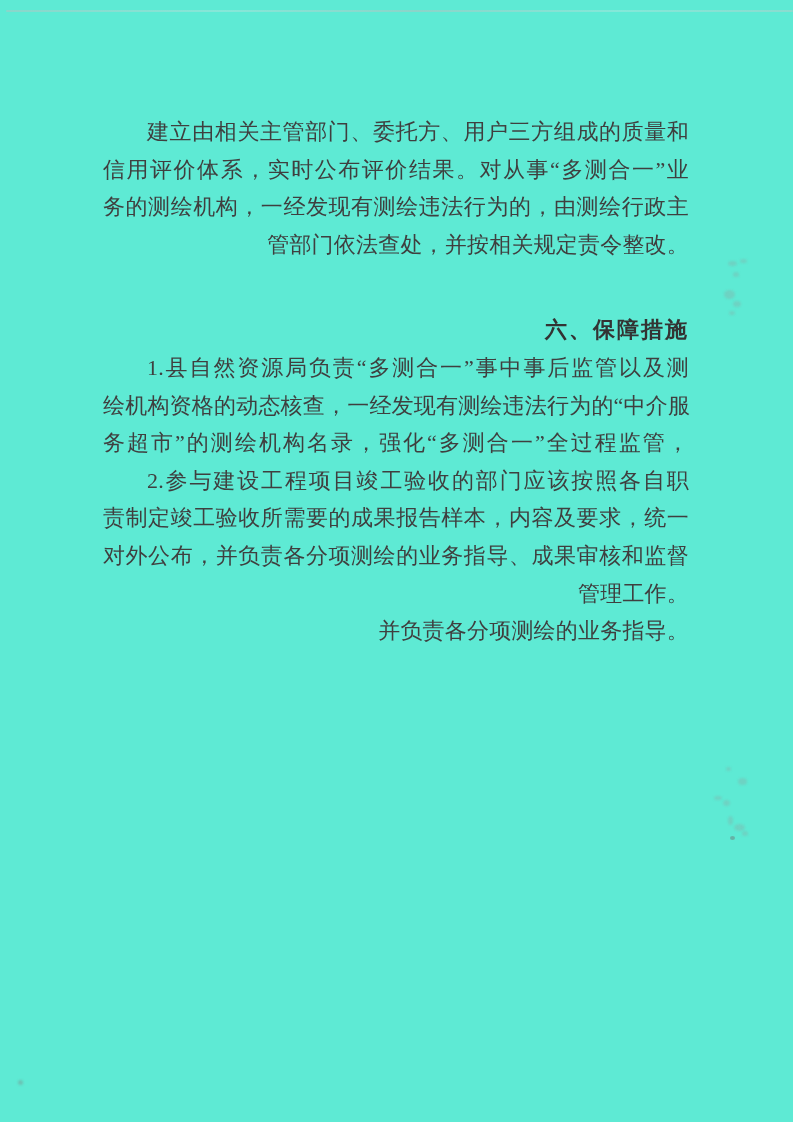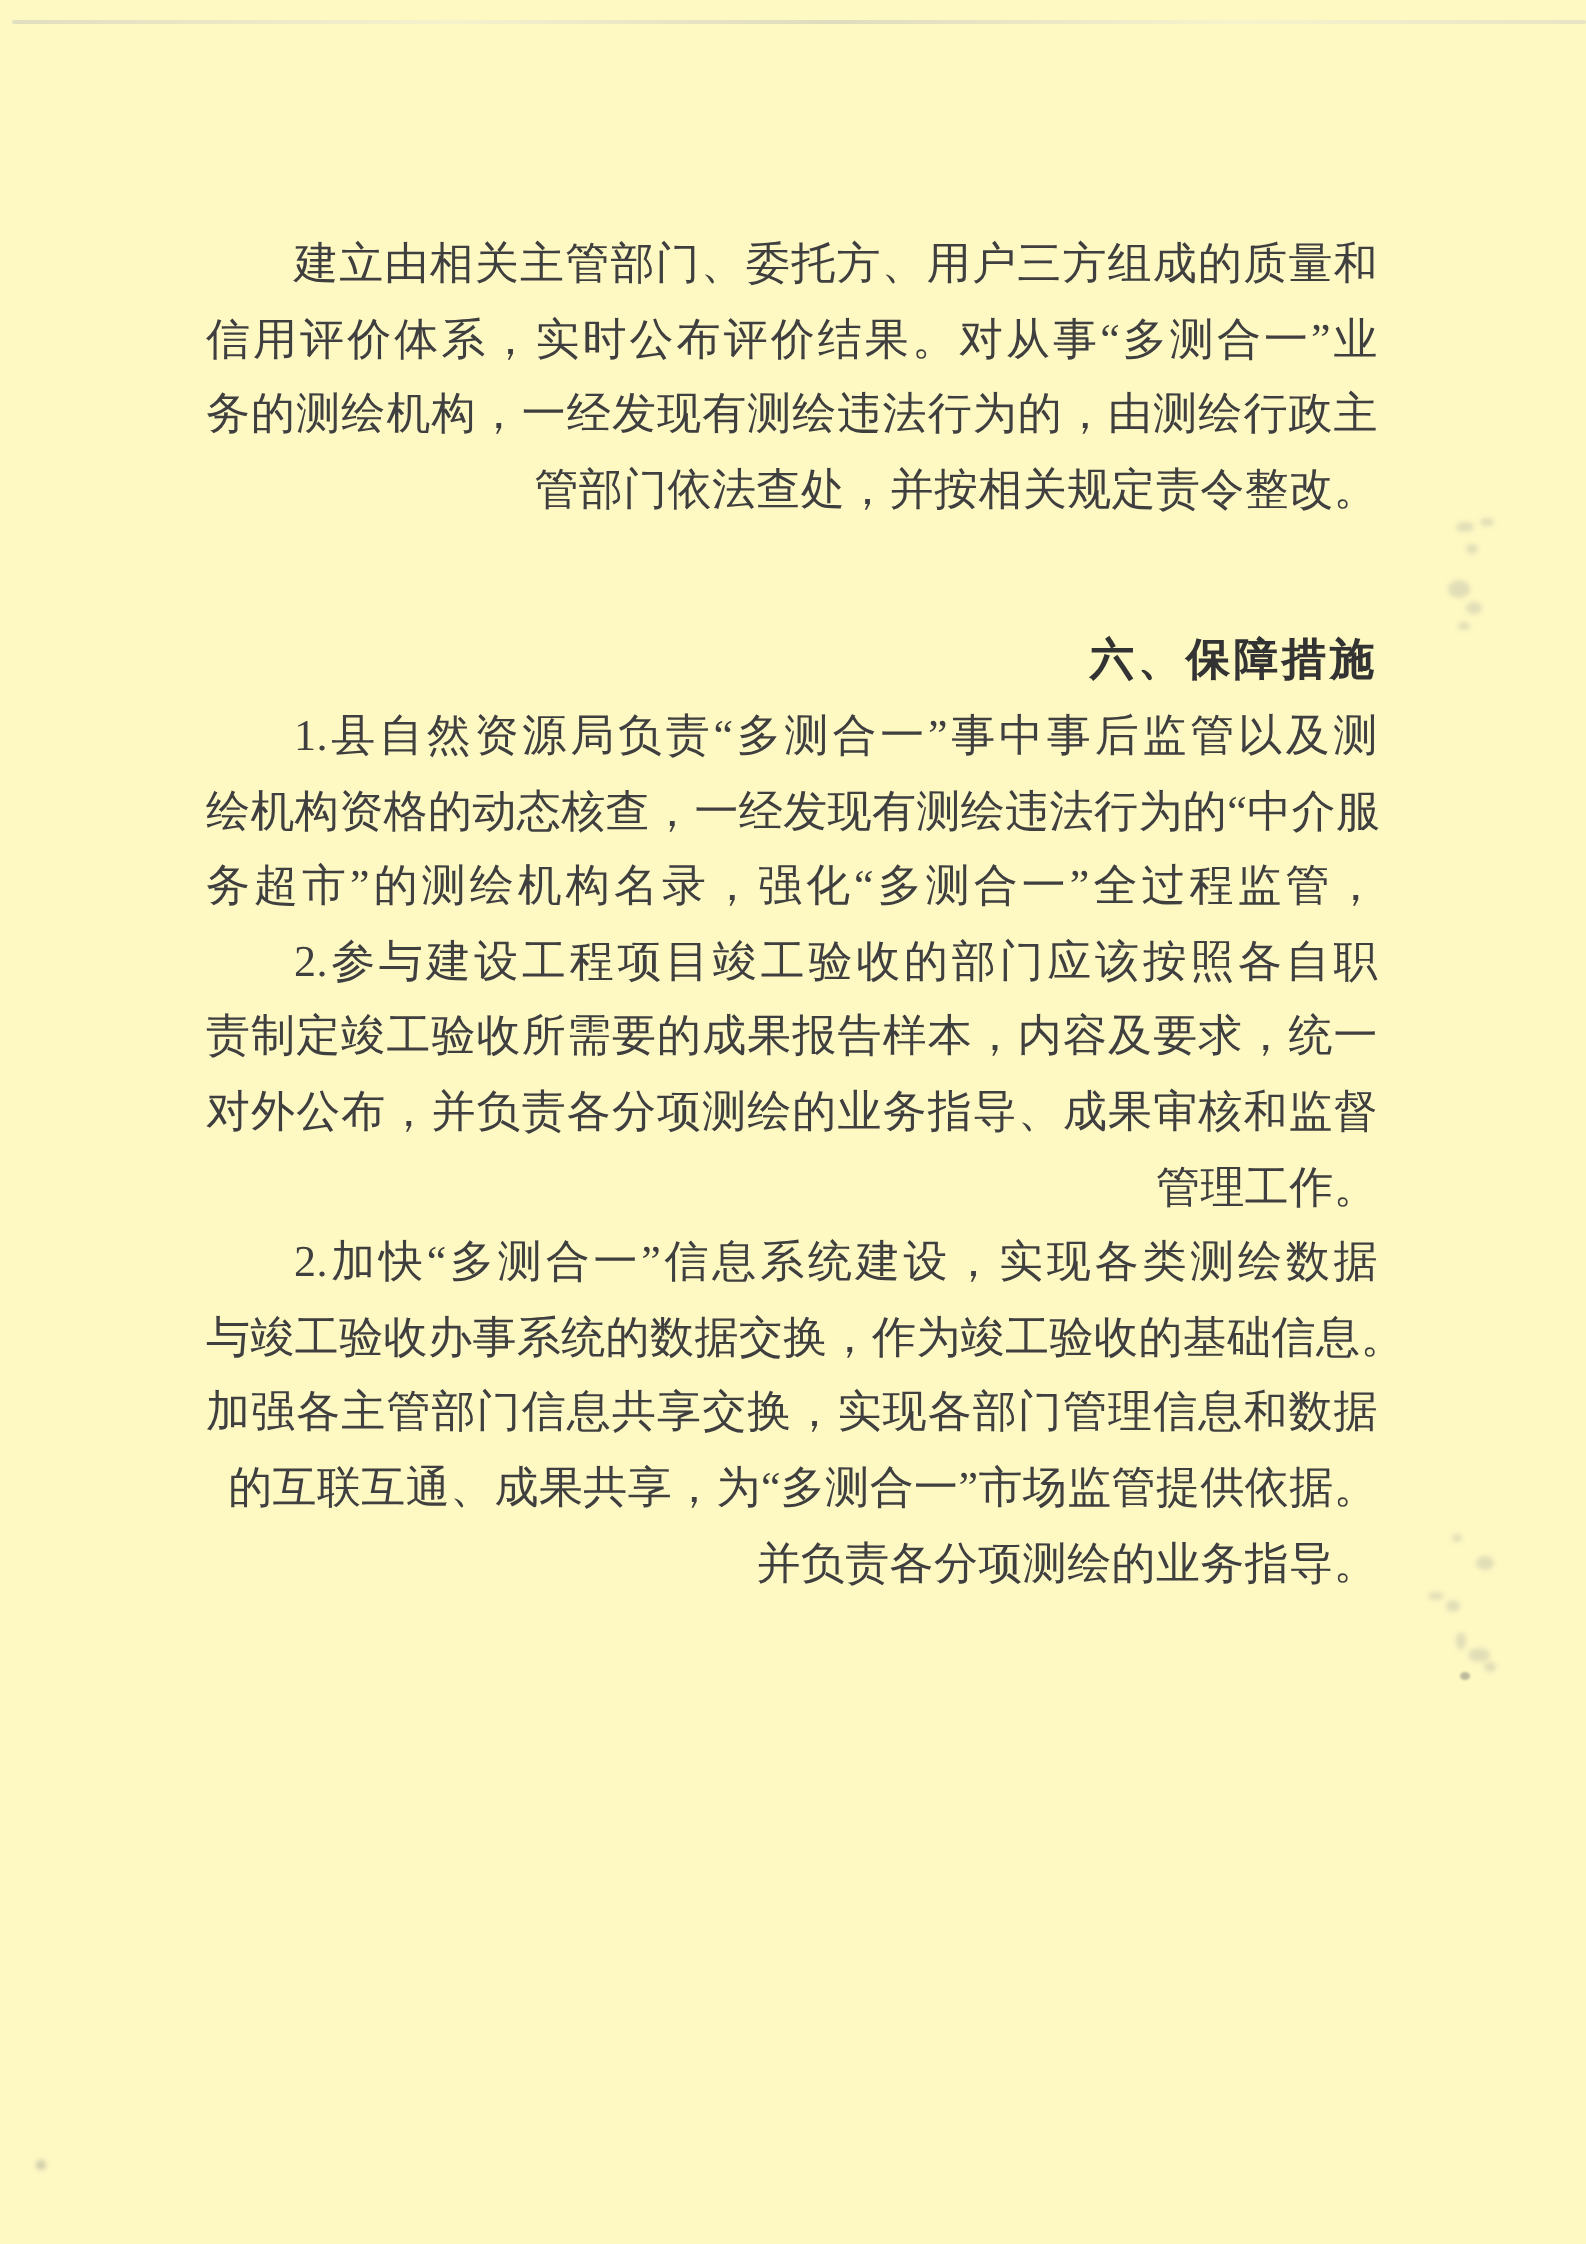--- a/index.html
+++ b/index.html
@@ -10,21 +10,21 @@
   body {
     width: 793px;
     height: 1122px;
     position: relative;
     overflow: hidden;
     font-family: "Liberation Serif", "DejaVu Serif", serif;
   }
   .page {
     position: absolute;
     inset: 0;
-    background: #fef9c3;
+    background: #5eead4;
     padding-left: 12px;
   }
   
   .scan-edge {
     position: absolute;
     top: 10px;
     left: 6px;
     width: 787px;
     height: 2px;
     border-radius: 1px;
@@ -99,26 +99,20 @@
         <div class="line j">绘机构资格的动态核查，一经发现有测绘违法行为的“中介服</div>
         <div class="line j">务超市”的测绘机构名录，强化“多测合一”全过程监管，</div>
       </div>
       <div class="para body">
         <div class="line indent j">2.参与建设工程项目竣工验收的部门应该按照各自职</div>
         <div class="line j">责制定竣工验收所需要的成果报告样本，内容及要求，统一</div>
         <div class="line j">对外公布，并负责各分项测绘的业务指导、成果审核和监督</div>
         <div class="line">管理工作。</div>
       </div>
       <div class="para body">
-        <div class="line indent j">2.加快“多测合一”信息系统建设，实现各类测绘数据</div>
-        <div class="line j">与竣工验收办事系统的数据交换，作为竣工验收的基础信息。</div>
-        <div class="line j">加强各主管部门信息共享交换，实现各部门管理信息和数据</div>
-        <div class="line">的互联互通、成果共享，为“多测合一”市场监管提供依据。</div>
-      </div>
-      <div class="para body">
         <div class="line indent">并负责各分项测绘的业务指导。</div>
       </div>
     </div>
 
   <div class="artifact">
     <i style="left:728px; top:261px; width:9px;  height:5px;"></i>
     <i style="left:740px; top:259px; width:7px;  height:4px;"></i>
     <i style="left:733px; top:272px; width:6px;  height:5px;"></i>
     <i style="left:724px; top:290px; width:11px; height:9px;"></i>
     <i style="left:733px; top:301px; width:8px;  height:6px;"></i>

